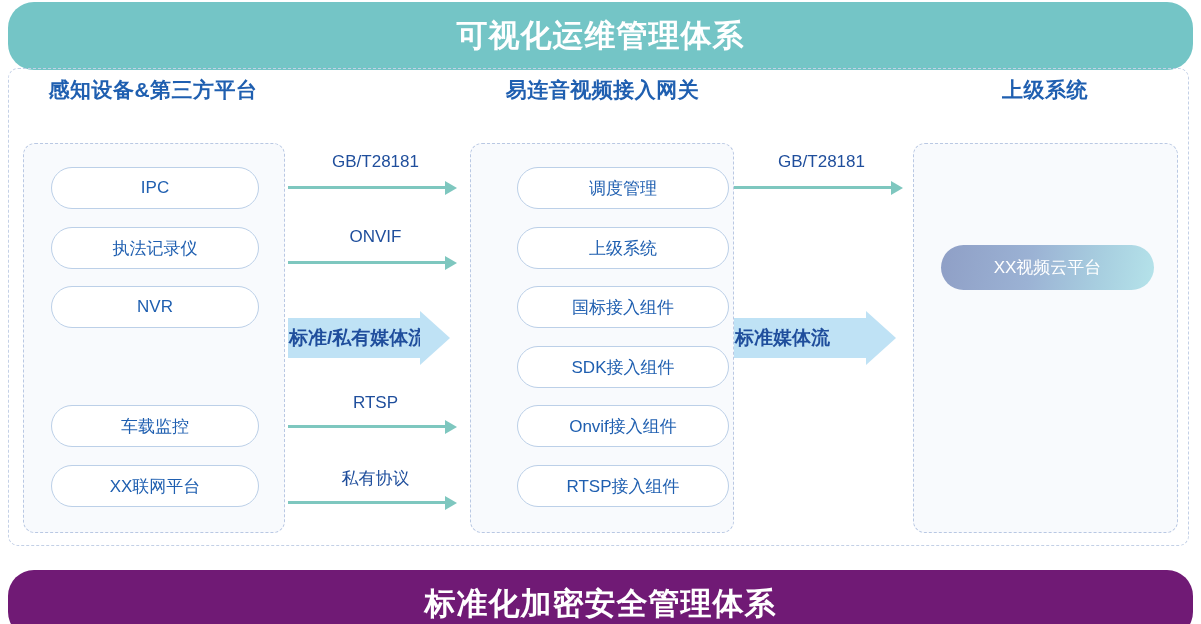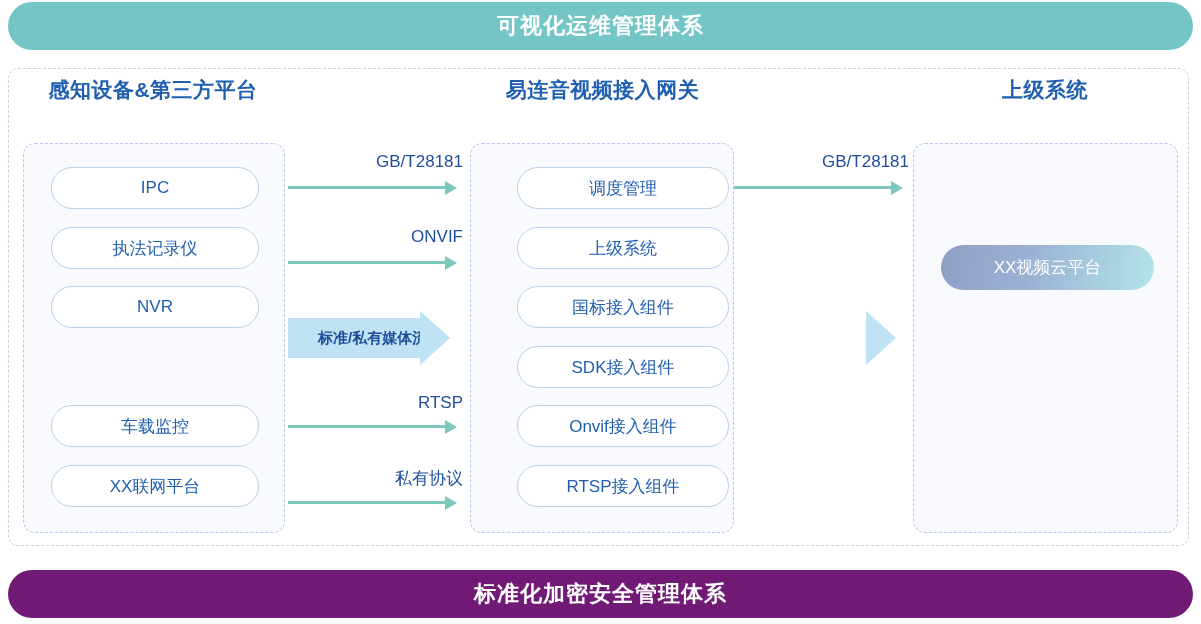--- a/index.html
+++ b/index.html
@@ -17,27 +17,27 @@
     height: 624px;
     background: #ffffff;
     overflow: hidden;
   }
 
   
   .banner {
     position: absolute;
     left: 8px;
     width: 1185px;
-    height: 48px;
+    height: 68px;
     border-radius: 26px;
     display: flex;
     align-items: center;
     justify-content: center;
     color: #ffffff;
-    font-size: 22px;
+    font-size: 31px;
     font-weight: bold;
     letter-spacing: 1px;
   }
   #banner-top    { top: 2px;   background: #74c5c6; }
   #banner-bottom { top: 570px; background: #701a75; }
 
   
   #outer-frame {
     position: absolute;
     left: 8px;
@@ -123,40 +123,40 @@
     width: 0;
     height: 0;
     border-top: 7px solid transparent;
     border-bottom: 7px solid transparent;
     border-left: 12px solid #7ec7bf;
   }
   .arrow-label {
     position: absolute;
     font-size: 17px;
     color: #1f4e9c;
-    text-align: right;
+    text-align: center;
     white-space: nowrap;
   }
 
   
   .block-arrow {
     position: absolute;
     height: 40px;
     background: #bfe2f5;
     display: flex;
     align-items: center;
     justify-content: flex-start;
     box-sizing: border-box;
   }
   .block-arrow .block-label {
-    font-size: 15px;
+    font-size: 19px;
     font-weight: bold;
     color: #1f4e9c;
     white-space: nowrap;
-    padding-left: 30px;
+    padding-left: 1px;
   }
   .block-arrow-head {
     position: absolute;
     width: 0;
     height: 0;
     border-top: 27px solid transparent;
     border-bottom: 27px solid transparent;
     border-left: 30px solid #bfe2f5;
   }
 </style>
@@ -242,19 +242,22 @@
   <div class="arrow-head" style="left:445px; top:420px;"></div>
 
   <div class="arrow-label" style="left:288px; top:467px; width:175px;">私有协议</div>
   <div class="arrow-line" style="left:288px; top:501px; width:157px;"></div>
   <div class="arrow-head" style="left:445px; top:496px;"></div>
 
   <div class="arrow-label" style="left:734px; top:152px; width:175px;">GB/T28181</div>
   <div class="arrow-line" style="left:734px; top:186px; width:157px;"></div>
   <div class="arrow-head" style="left:891px; top:181px;"></div>
 
+  <div class="block-arrow" style="left:734px; top:318px; width:132px;">
+    <span class="block-label">标准媒体流</span>
+  </div>
   <div class="block-arrow-head" style="left:866px; top:311px;"></div>
 
   <div class="banner" id="banner-bottom">
     <span>标准化加密安全管理体系</span>
   </div>
 
 </div>
 
 </body></html>

